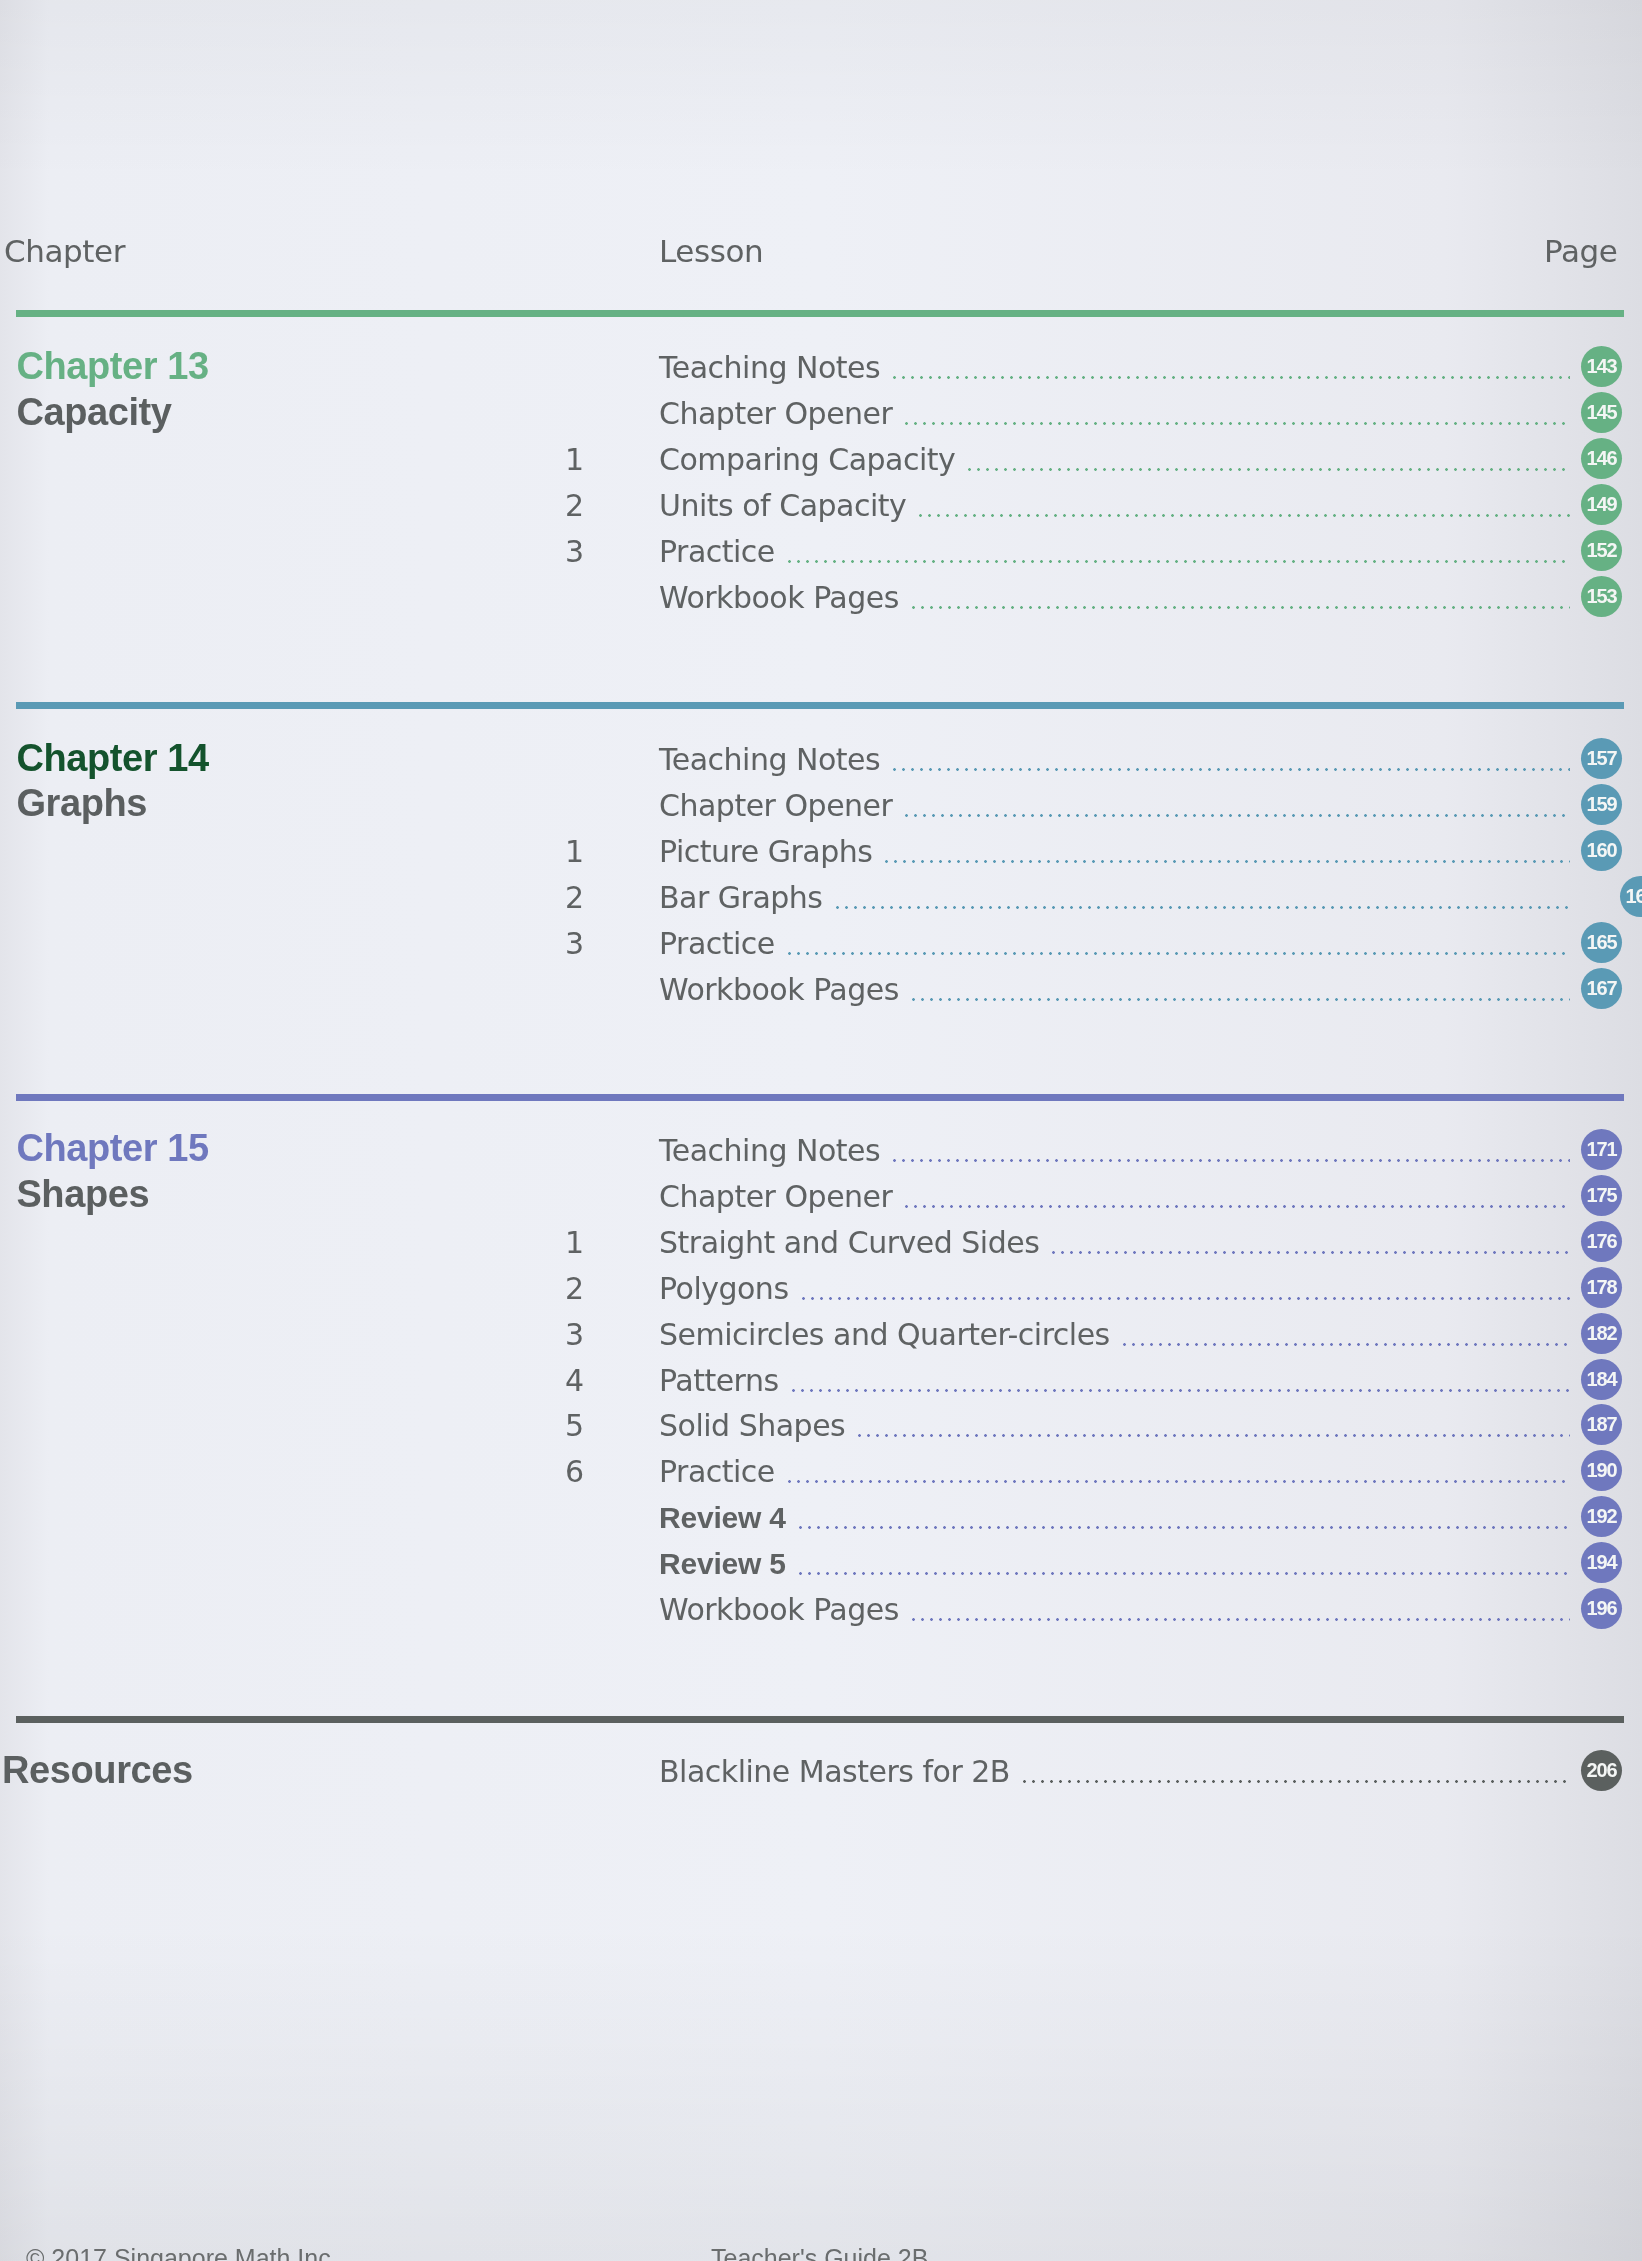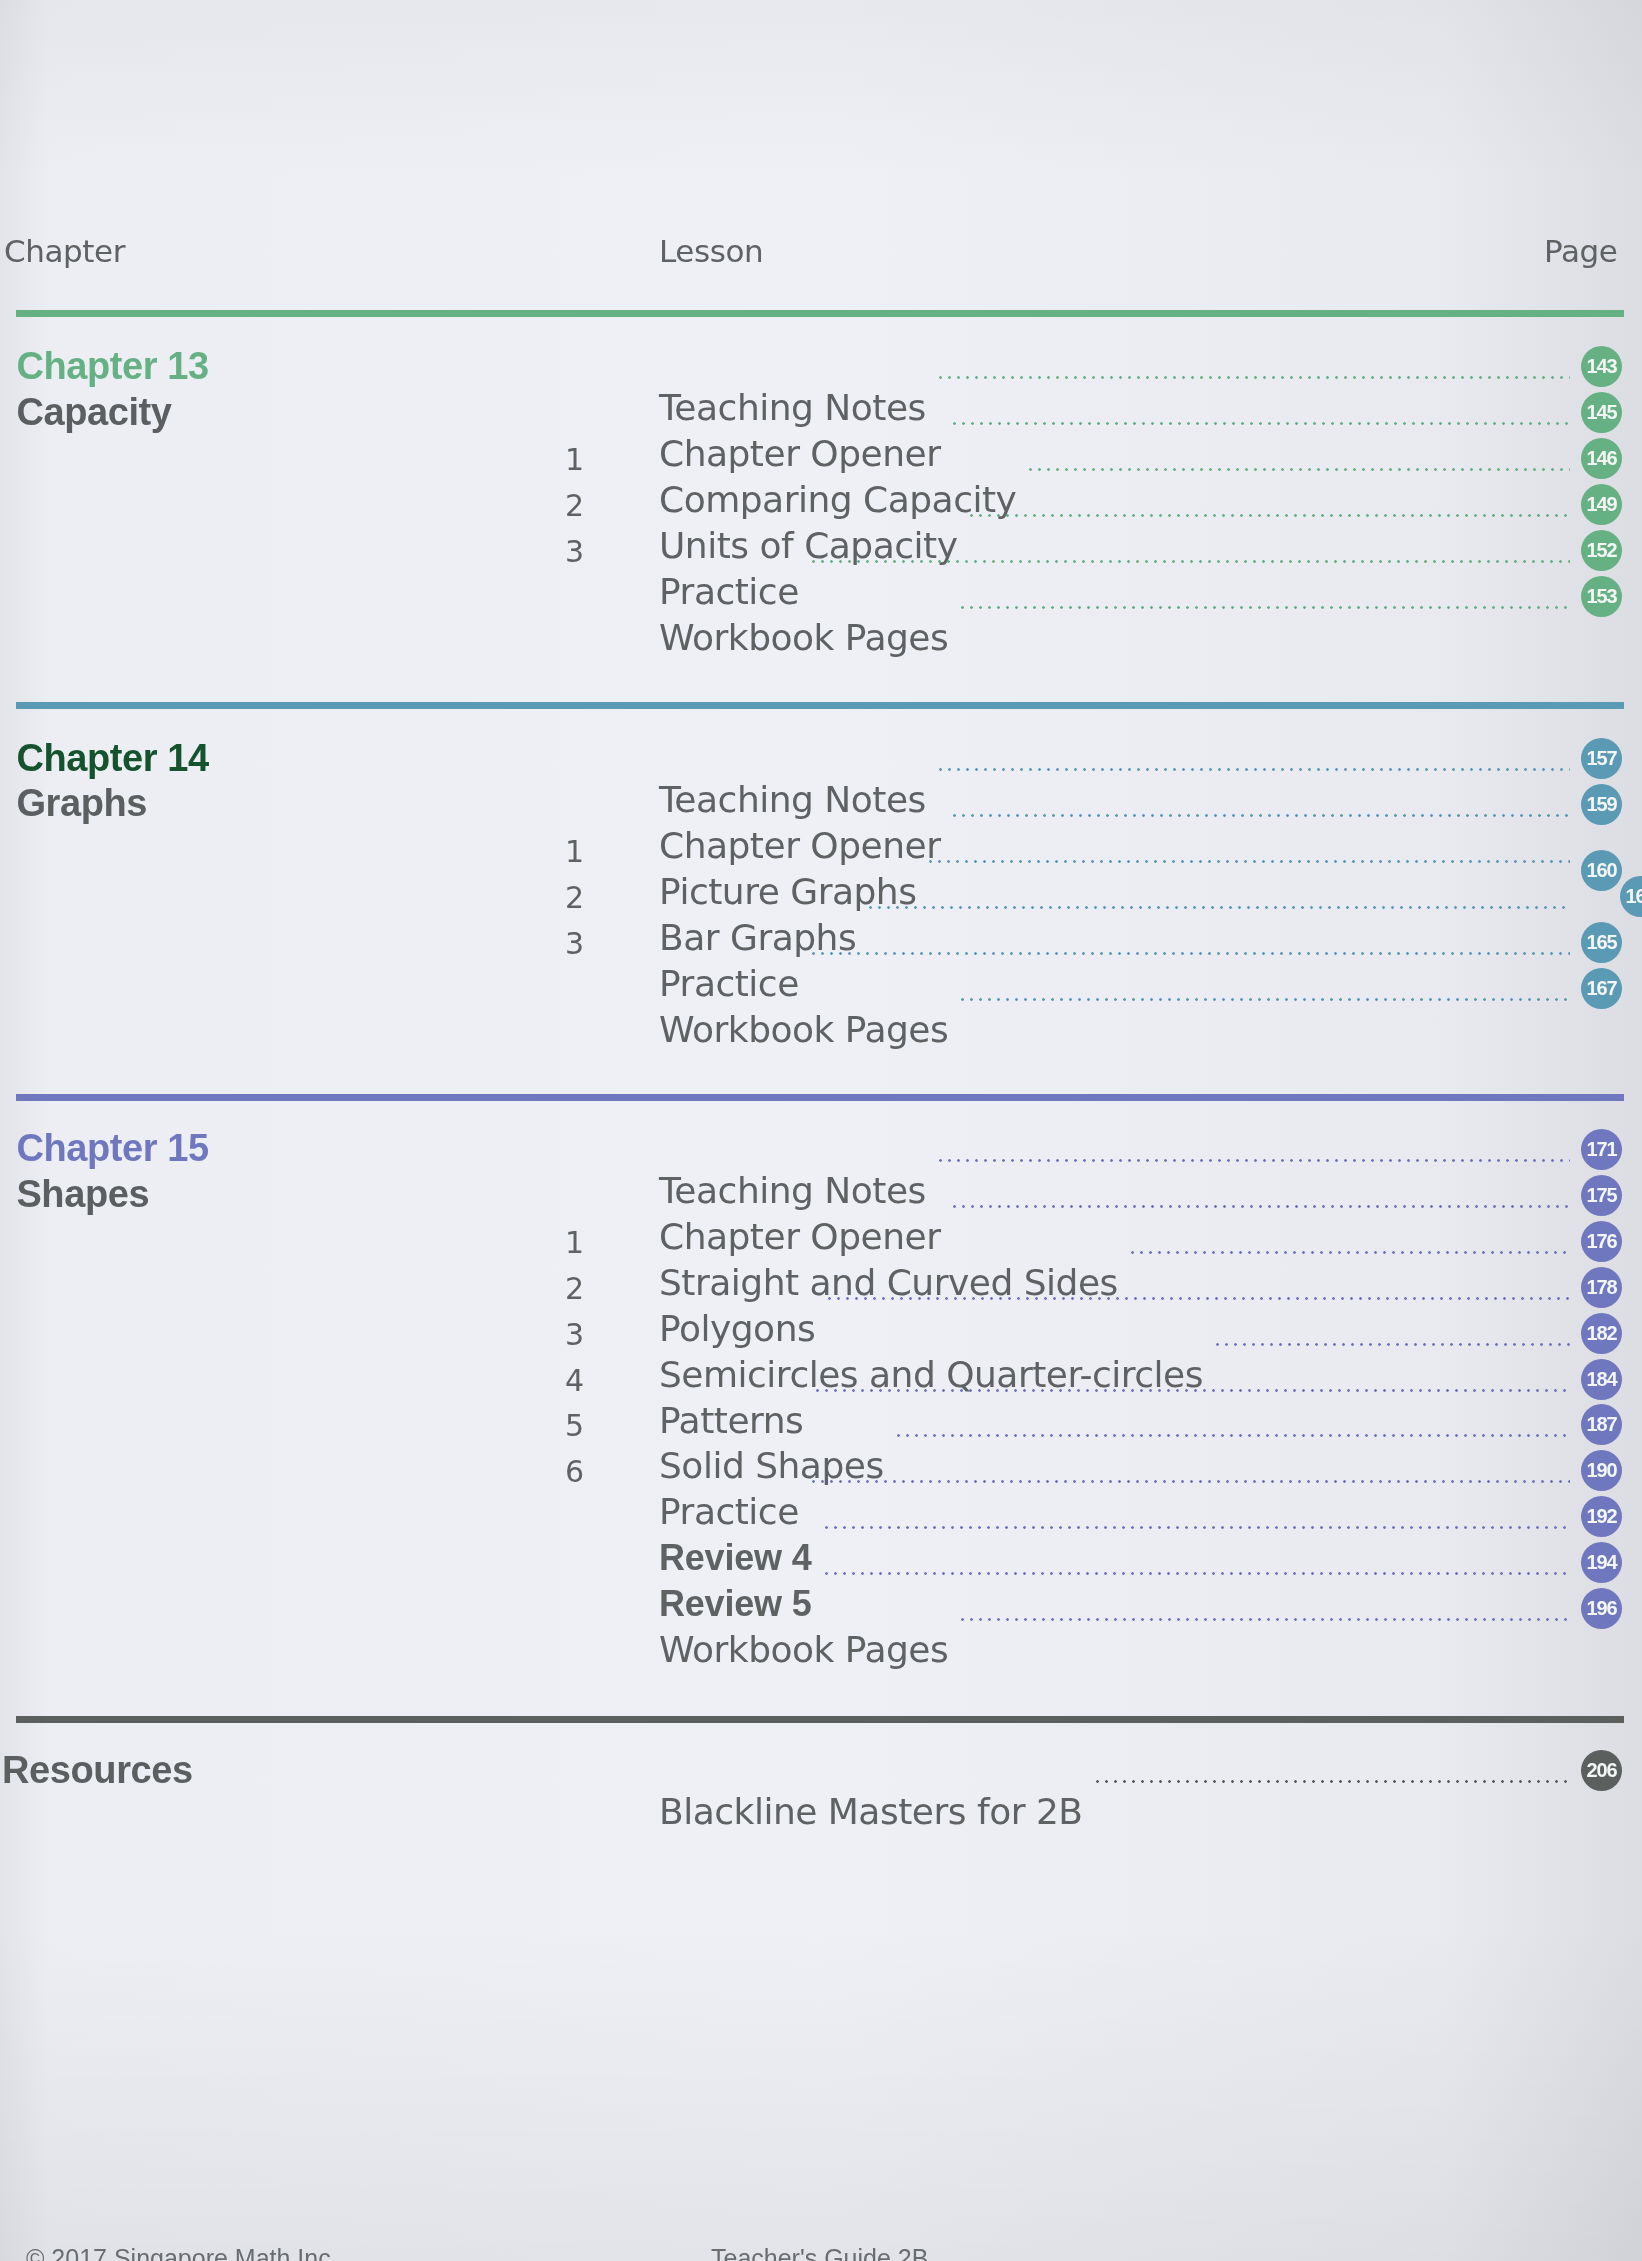--- a/index.html
+++ b/index.html
@@ -35,22 +35,22 @@
   .row { position: absolute; left: 0; width: 1642px; height: 46px; }
   .lesson-no {
     position: absolute; left: 558px; width: 33px; text-align: center;
     font-size: 30px; color: #5f6263; top: 1.6px;
   }
   .lesson-line {
     position: absolute; left: 659px; right: 72px; top: 0; height: 46px;
     display: flex; align-items: flex-start;
   }
   .lesson-text {
-    font-size: 36px; color: #5f6263; white-space: nowrap; letter-spacing: -0.5px;
-    padding-right: 10px; line-height: 39px; margin-top: 40px;
+    font-size: 30px; color: #5f6263; white-space: nowrap; letter-spacing: -0.5px;
+    padding-right: 10px; line-height: 39px;
   }
   .lesson-text.bold { font-family: "Liberation Sans", sans-serif; font-weight: bold; letter-spacing: -0.2px; }
   .leader {
     flex: 1; height: 3.3px; margin-top: 28px;
     background-image: radial-gradient(circle, var(--dot) 1.3px, transparent 1.6px);
     background-size: 9px 3.3px; background-repeat: repeat-x;
   }
   .badge {
     position: absolute; left: 1581px; top: -1.6px; width: 41px; height: 41px; border-radius: 50%;
     display: flex; align-items: center; justify-content: center;
@@ -151,21 +151,21 @@
           <span class="leader" style="--dot: #5a9ab5;"></span>
         </div>
         <div class="badge" style="background: rgb(90, 154, 181);">159</div>
       </div>
       <div class="row" style="top: 832px;">
         <div class="lesson-no">1</div>
         <div class="lesson-line">
           <span class="lesson-text">Picture Graphs</span>
           <span class="leader" style="--dot: #5a9ab5;"></span>
         </div>
-        <div class="badge" style="background: rgb(90, 154, 181); margin-top: 20px;">160</div>
+        <div class="badge" style="background: rgb(90, 154, 181);">160</div>
       </div>
       <div class="row" style="top: 878px;">
         <div class="lesson-no">2</div>
         <div class="lesson-line">
           <span class="lesson-text">Bar Graphs</span>
           <span class="leader" style="--dot: #5a9ab5;"></span>
         </div>
         <div class="badge" style="background: rgb(90, 154, 181); margin-left: 39px;">163</div>
       </div>
       <div class="row" style="top: 924px;">

